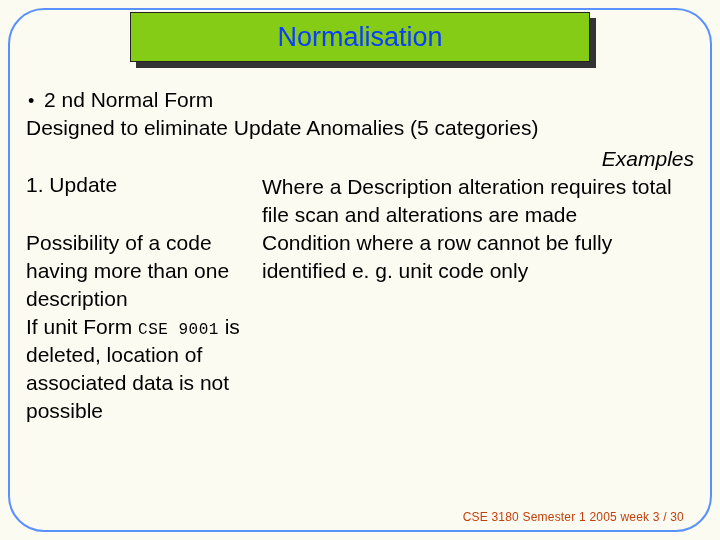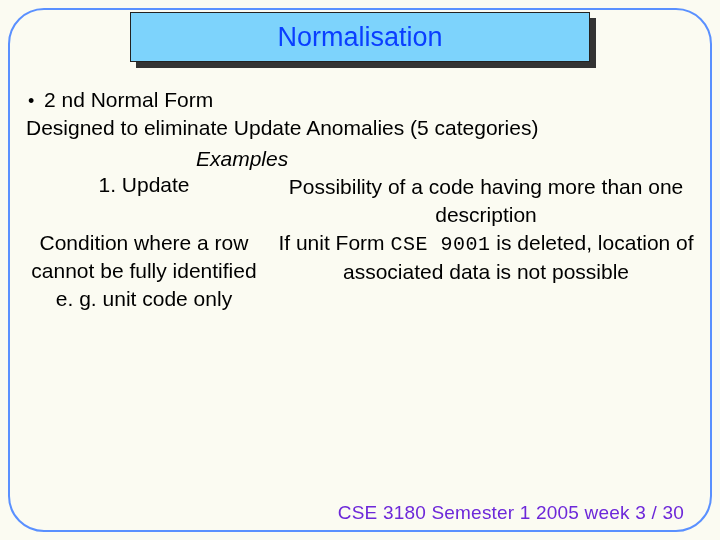--- a/index.html
+++ b/index.html
@@ -25,21 +25,21 @@
   }
   .title-shadow {
     position: absolute;
     left: 6px; top: 6px;
     width: 460px; height: 50px;
     background: #333;
   }
   .title-box {
     position: relative;
     width: 460px; height: 50px;
-    background: #7dd3fc;
+    background: #84cc16;
     border: 1.5px solid #222;
     display: flex;
     align-items: center;
     justify-content: center;
   }
   .title-text {
     color: #0a3eff;
     font-size: 27px;
   }
   .body {
@@ -50,49 +50,48 @@
   }
   .line {
     font-size: 21px;
     line-height: 1.35;
   }
   .bullet-row { display: flex; align-items: baseline; }
   .bullet-dot { width: 18px; font-size: 18px; padding-left: 2px; }
   .u { }
   .ital { font-style: italic; }
   .examples {
-    text-align: left;
+    text-align: right;
     margin-left: 170px;
     margin-top: 2px;
   }
   .tbl {
     display: grid;
     grid-template-columns: 236px 1fr;
-    column-gap: 16px;
-    text-align: center;
+    column-gap: 0;
   }
   .lhs {
     font-size: 21px;
     white-space: nowrap;
   }
   .rhs {
     font-size: 21px;
     line-height: 1.33;
   }
   .rhs .mono {
     font-family: "Courier New", monospace;
-    font-size: 20px;
+    font-size: 16px;
     letter-spacing: 0.5px;
   }
   .footer {
     position: absolute;
     right: 36px;
     bottom: 16px;
-    font-size: 19px;
-    color: #6d28d9;
+    font-size: 12px;
+    color: #c2410c;
     letter-spacing: 0.2px;
   }
 </style>
 </head>
 <body>
 
 <div class="frame"></div>
 
 <div class="title-wrap">
   <div class="title-shadow"></div>
@@ -111,20 +110,21 @@
   <div class="line">Designed to eliminate Update Anomalies (5 categories)</div>
 
   <div class="line ital examples">Examples</div>
 
   <div class="tbl">
 
     <div class="lhs">
       <span>1.</span>
       <span class="u">Update</span>
     </div>
+    <div class="rhs">Where a Description alteration requires total file scan and alterations are made</div>
 
     <div class="rhs">
       <span>Possibility of a </span><span class="u">code</span><span> having more than one description</span>
     </div>
 
     <div class="rhs">Condition where a row cannot be fully identified  e. g.  unit code only</div>
 
     <div class="rhs">
       <span>If unit Form </span><span class="mono">CSE 9001</span><span> is deleted, location of associated data is not possible</span>
     </div>

